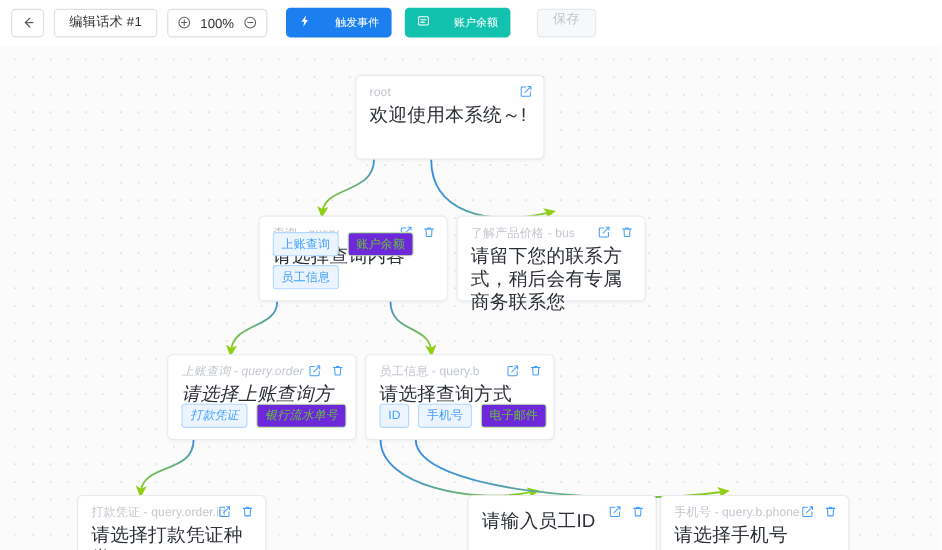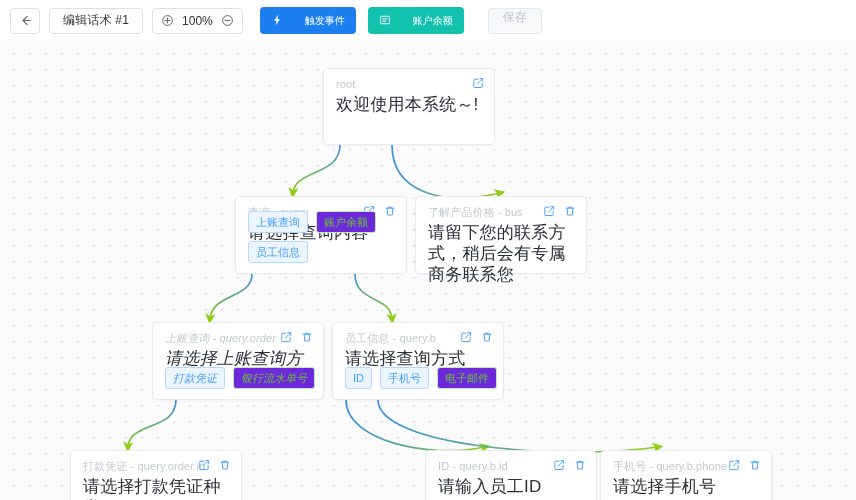--- a/index.html
+++ b/index.html
@@ -298,21 +298,20 @@
                 <path d="M10.6 2.2 L14.2 2.2 L14.2 5.8"></path>
               </svg></span>
             <span class="act"><svg width="12" height="12" viewBox="0 0 16 16" fill="none" stroke="#409eff" stroke-width="1.25" stroke-linecap="round" stroke-linejoin="round">
                 <path d="M2.8 4.2 H13.2"></path>
                 <path d="M6.4 4.2 V2.9 h3.2 V4.2"></path>
                 <path d="M4.3 4.2 L4.9 13.3 h6.2 L11.7 4.2"></path>
               </svg></span>
           </div>
         </div>
         <div class="node" style="left: 425px; top: 409px; width: 172px; height: 78px;">
-          <div class="node-key">ID - query.b.id</div>
           <div class="node-text">请输入员工ID</div>
           <div class="node-actions">
             <span class="act"><svg width="12" height="12" viewBox="0 0 16 16" fill="none" stroke="#409eff" stroke-width="1.25" stroke-linecap="round" stroke-linejoin="round">
                 <path d="M13.5 8.6 V13 a1 1 0 0 1-1 1 H3.4 a1 1 0 0 1-1-1 V3.9 a1 1 0 0 1 1-1 H8"></path>
                 <path d="M7 9.4 L13.8 2.6"></path>
                 <path d="M10.6 2.2 L14.2 2.2 L14.2 5.8"></path>
               </svg></span>
             <span class="act"><svg width="12" height="12" viewBox="0 0 16 16" fill="none" stroke="#409eff" stroke-width="1.25" stroke-linecap="round" stroke-linejoin="round">
                 <path d="M2.8 4.2 H13.2"></path>
                 <path d="M6.4 4.2 V2.9 h3.2 V4.2"></path>

